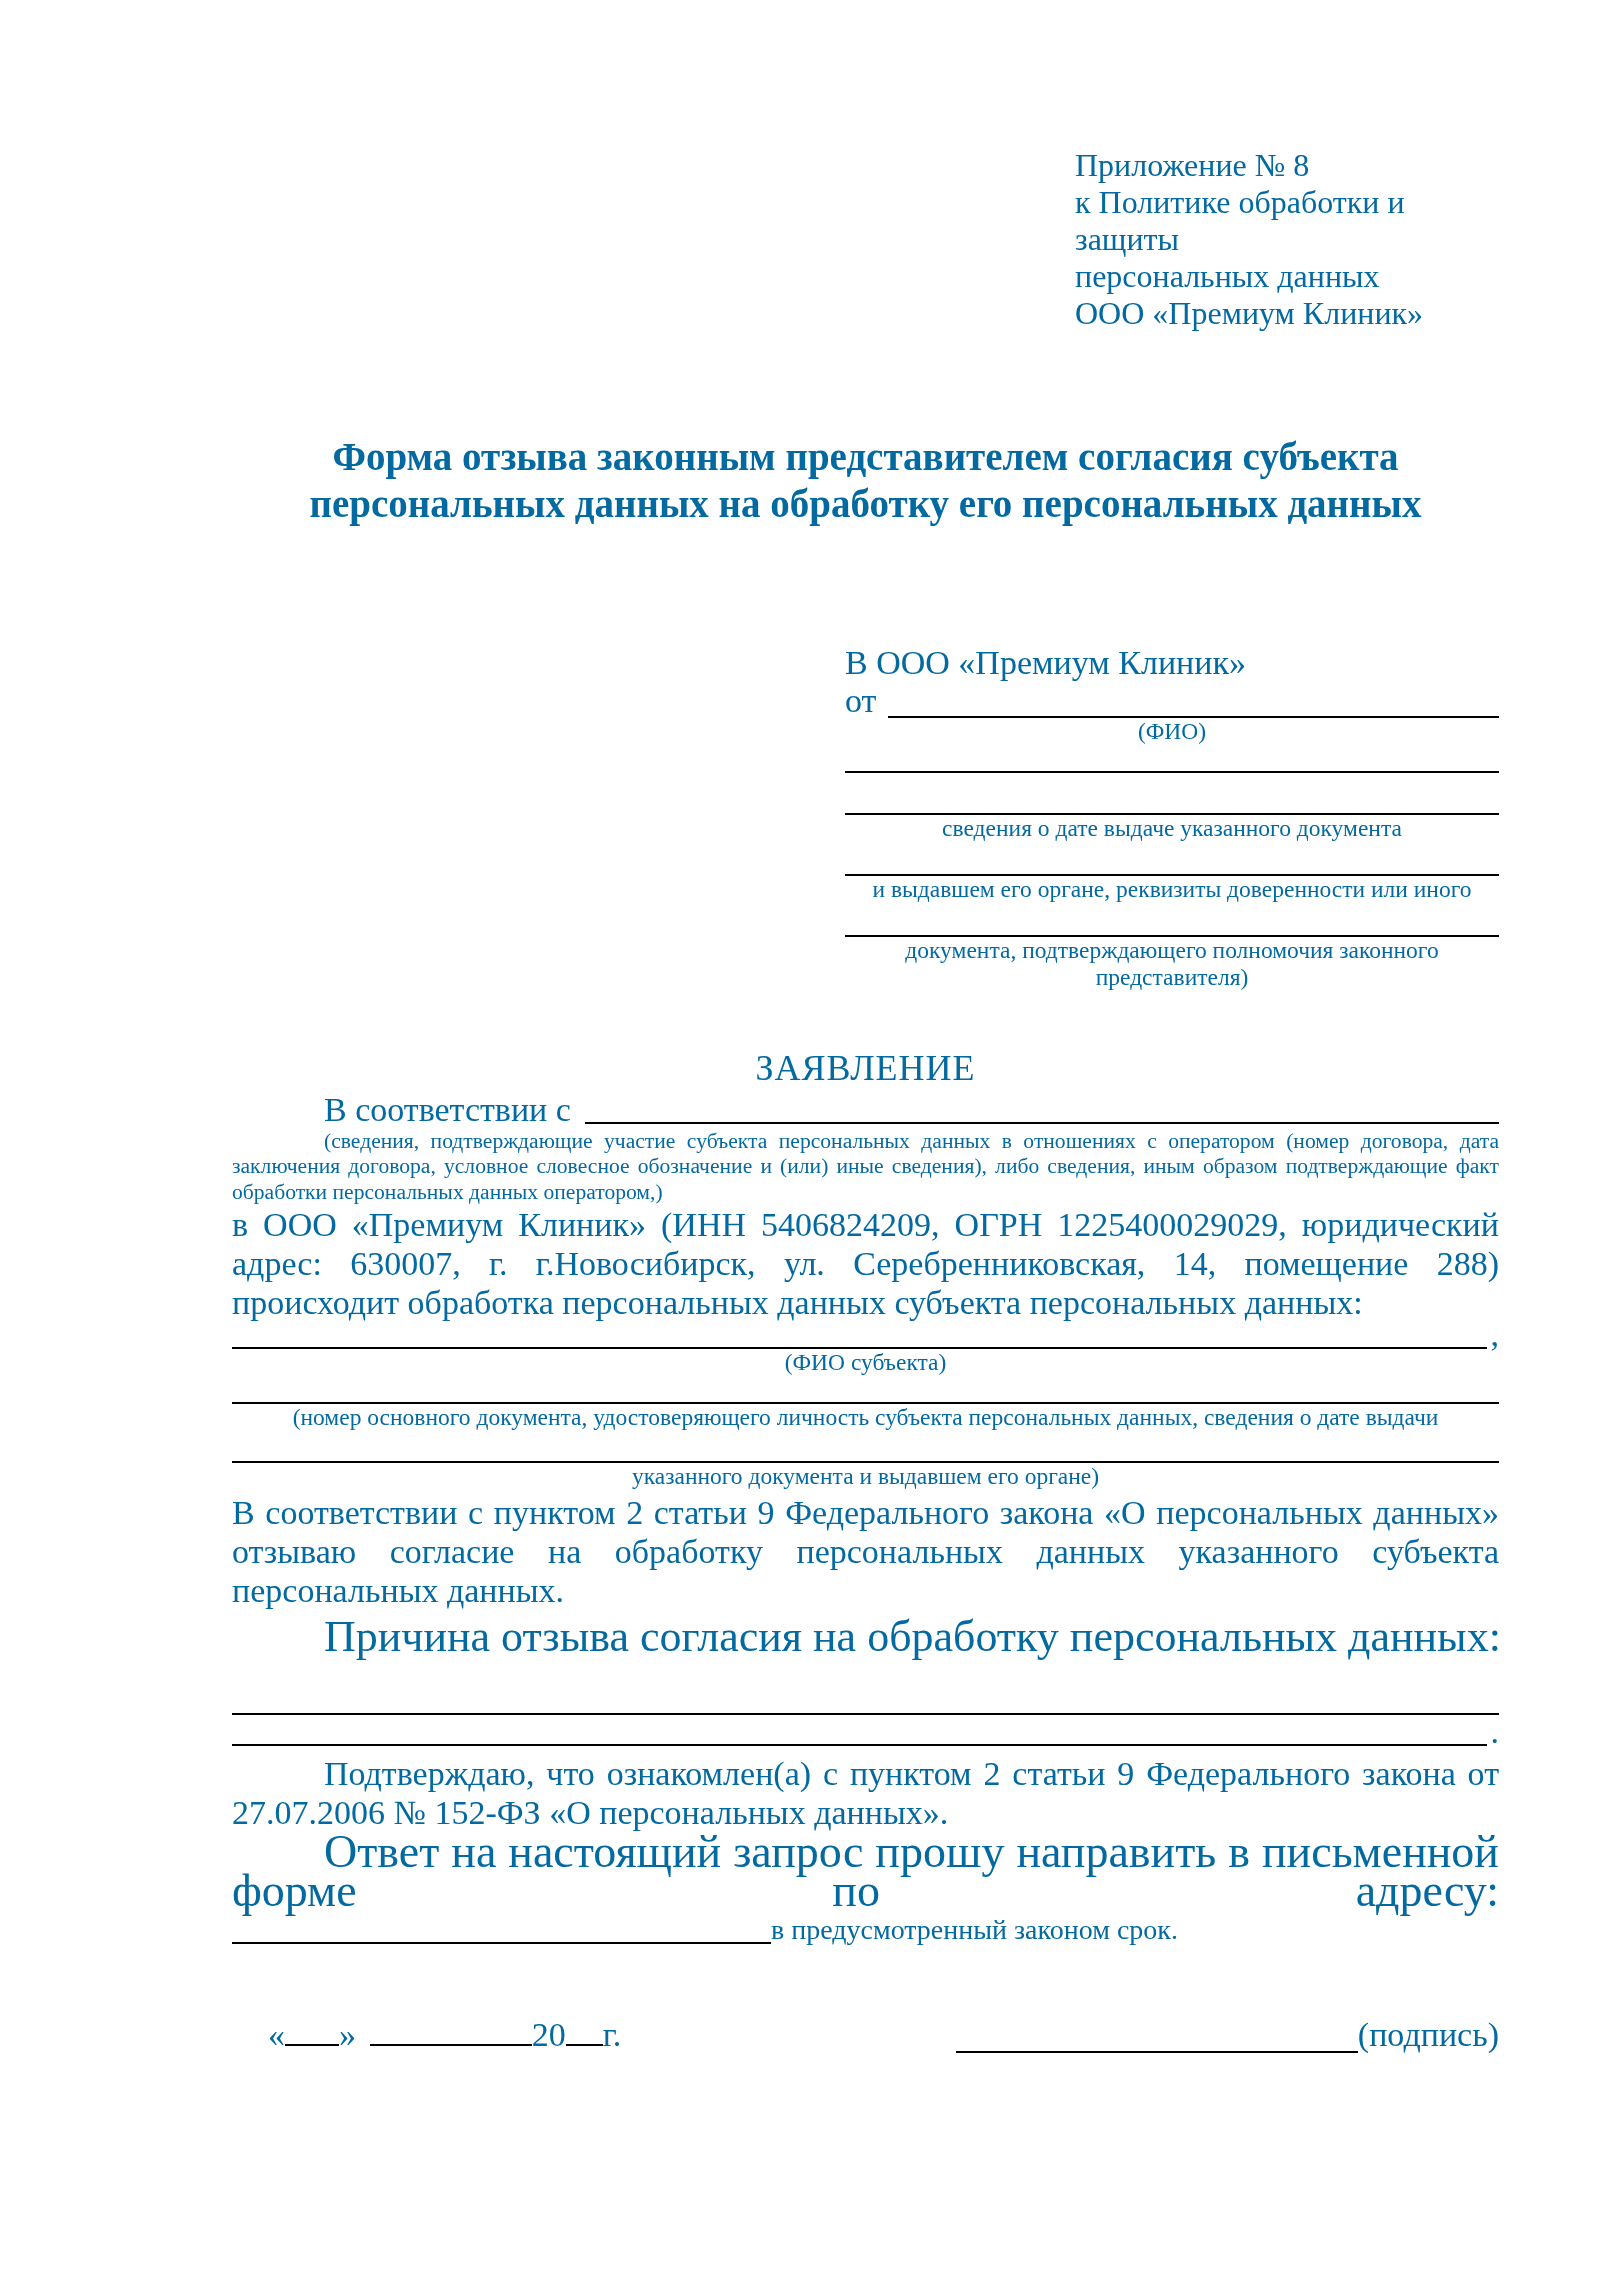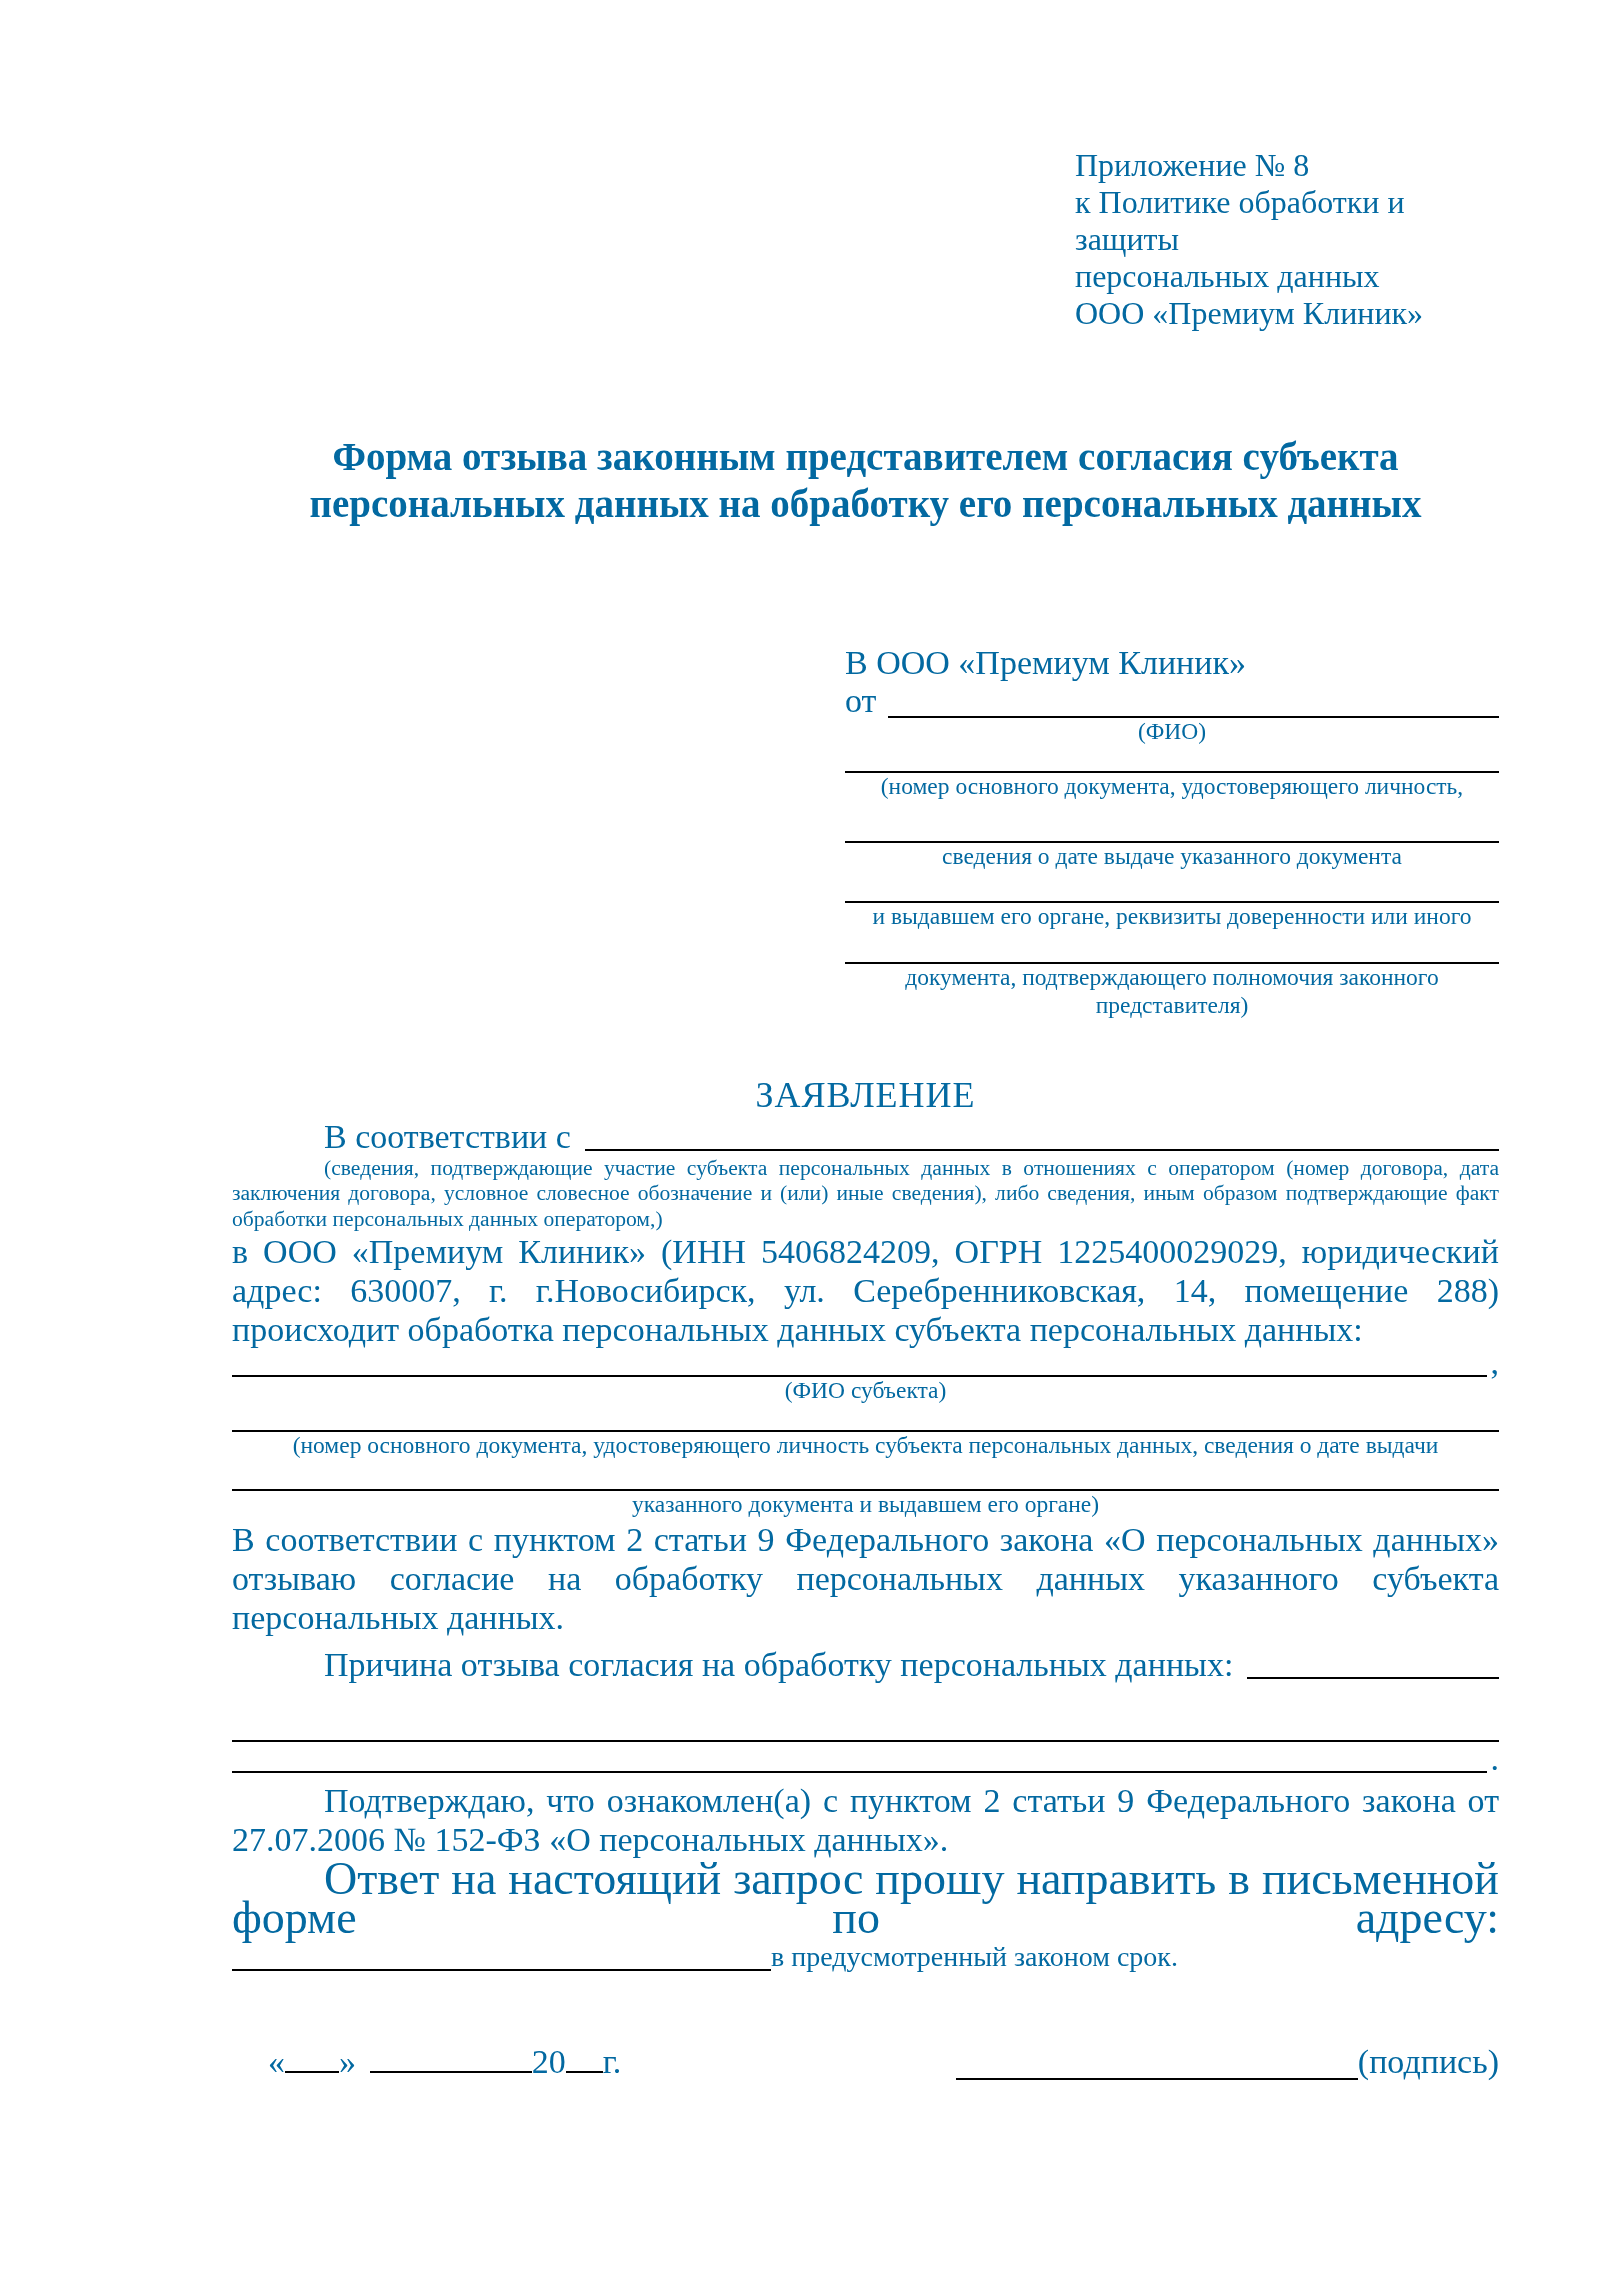--- a/index.html
+++ b/index.html
@@ -33,21 +33,21 @@
   .st-heading{margin-top:55px;text-align:center;font-size:36px;line-height:43px;letter-spacing:1px;}
   .accord-row{display:flex;font-size:34px;line-height:39px;height:39px;}
   .accord-label{flex:0 0 auto;padding-left:92px;padding-right:13.7px;}
   .accord-row .flexline{margin-bottom:4.9px;}
   .fineprint{font-size:21.6px;line-height:25.5px;text-align:justify;text-indent:92px;}
   .par{font-size:34px;line-height:39px;text-align:justify;}
   .par.indent{text-indent:92px;}
   .endline-row{display:flex;align-items:flex-end;font-size:34px;line-height:29px;height:27.4px;}
   .endline-row .flexline{height:25.5px;}
   .endline-row .tail{flex:0 0 auto;padding-left:3.9px;}
-  .reason-row{display:flex;font-size:34px;line-height:39px;height:39px;margin-top:7.8px;}
+  .reason-row{display:flex;font-size:44px;line-height:39px;height:39px;margin-top:7.8px;}
   .reason-label{flex:0 0 auto;padding-left:92px;padding-right:13.7px;}
   .reason-row .flexline{margin-bottom:4.9px;}
   .reply-line1{font-size:46px;line-height:39px;text-align:justify;text-align-last:justify;text-indent:92px;}
   .reply-line2{display:flex;font-size:28px;line-height:39px;height:39px;}
   .address-blank{flex:0 0 auto;width:539px;border-bottom:2.9px solid #000;margin-bottom:4.9px;}
   
   .footer-row{display:flex;justify-content:space-between;align-items:flex-end;margin-top:65px;font-size:34px;line-height:41px;margin-left:36px;}
   .blank{display:inline-block;border-bottom:2.9px solid #000;height:29px;vertical-align:baseline;}
   .day-blank{width:54px;}
   .month-blank{width:162px;margin-left:13.7px;}
@@ -74,21 +74,20 @@
 
   <div class="addressee">
     <div class="addr-org">В ООО «Премиум Клиник»</div>
     <div class="from-row">
       <div class="from-label">от</div>
       <div class="flexline"></div>
     </div>
     <div class="caption">(ФИО)</div>
 
     <div class="fill"></div>
-    <div class="caption">(номер основного документа, удостоверяющего личность,</div>
 
     <div class="fill gap15"></div>
     <div class="caption">сведения о дате выдаче указанного документа</div>
 
     <div class="fill gap6"></div>
     <div class="caption">и выдавшем его органе, реквизиты доверенности или иного</div>
 
     <div class="fill gap6"></div>
     <div class="caption">документа, подтверждающего полномочия законного представителя)</div>
   </div>

